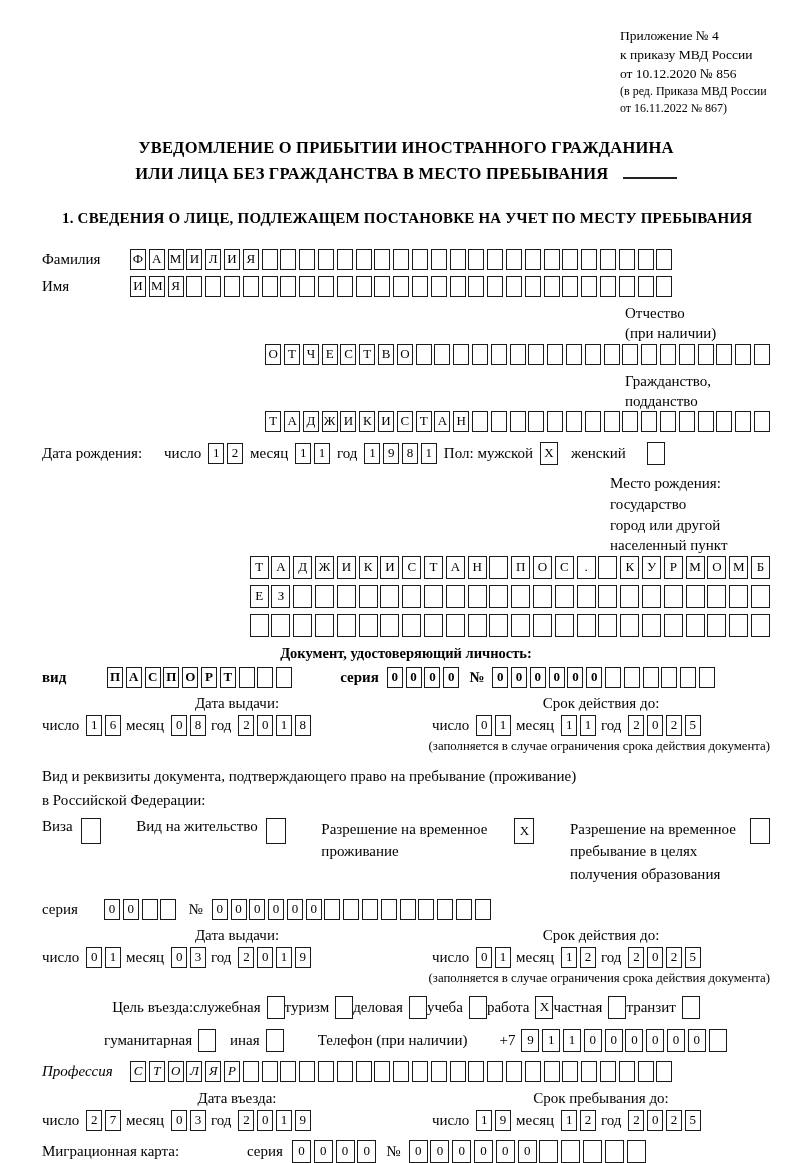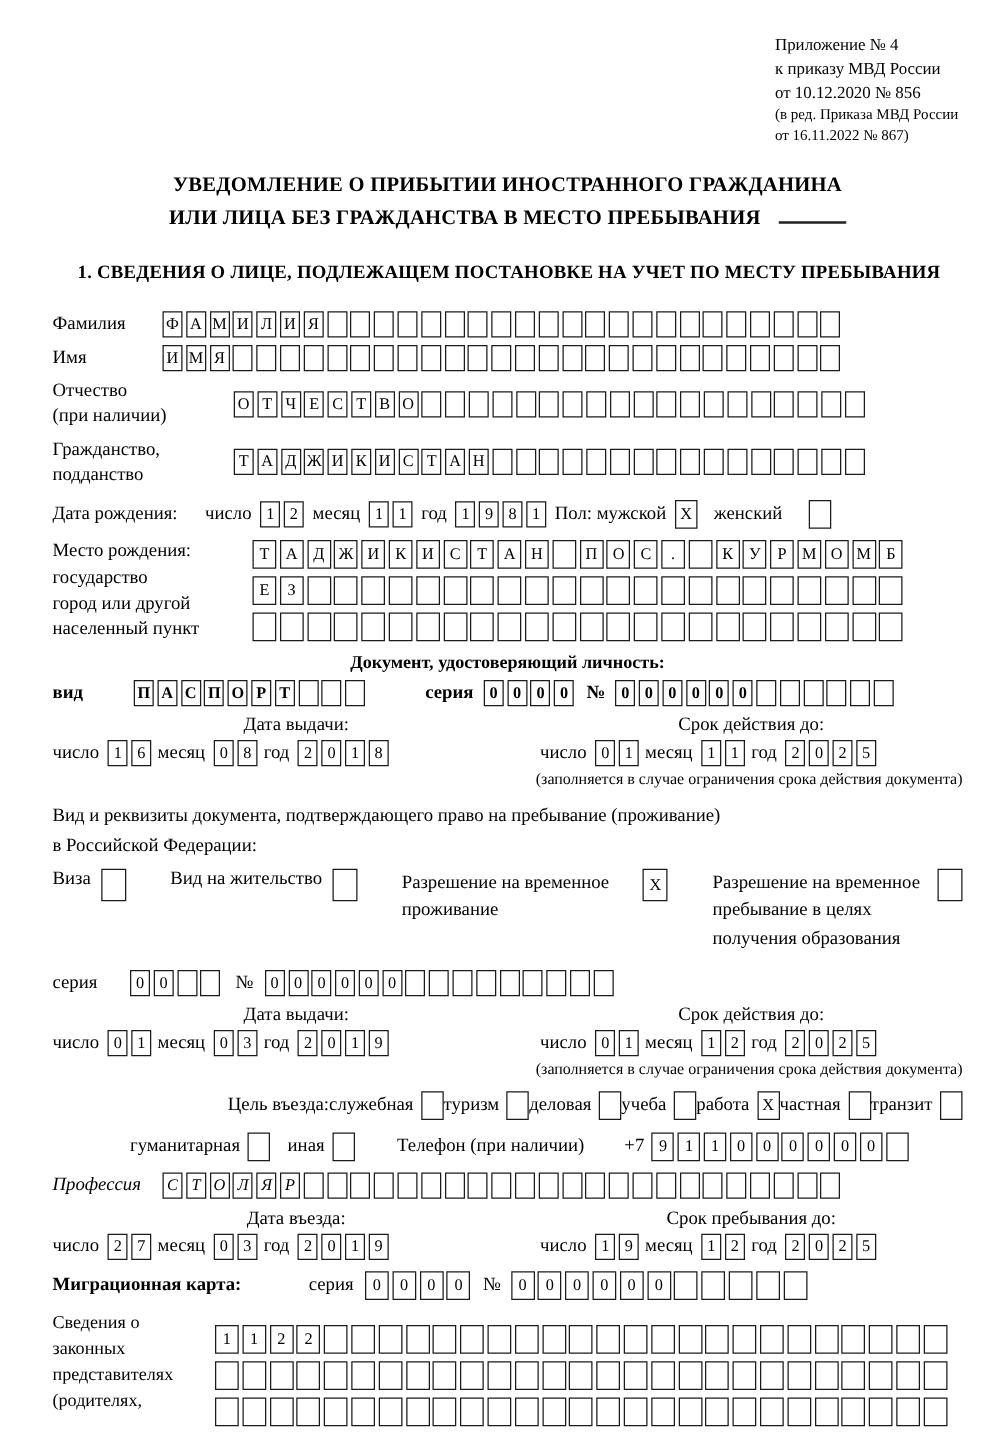--- a/index.html
+++ b/index.html
@@ -21,27 +21,27 @@
   .title { margin-top:18px; text-align:center; font-weight:bold;
            font-size:16.5px; line-height:1.55; letter-spacing:.2px; }
   .blank { display:inline-block; width:54px; border-bottom:2px solid #222;
            height:13px; margin-left:10px; }
 
   .sec1 { margin-top:24px; font-weight:bold; font-size:15px;
           letter-spacing:.2px; padding-left:20px; }
 
   
   .frow { display:flex; align-items:center; margin-top:6px; font-size:15px; }
-  .frow.top { align-items:center; }
+  .frow.top { align-items:flex-end;flex-direction:column; }
   .lbl { flex:none; }
   .w88  { width:88px; }
   .w145 { width:145px; line-height:1.35; }
   .w160 { width:160px; line-height:1.38; }
   .w100 { width:100px; line-height:1.45; font-size:14.5px; }
-  .w200 { width:205px;font-weight:bold; }
+  .w200 { width:205px; }
 
   
   .boxrow { display:inline-flex; gap:2.8px; flex:none; }
   .box { flex:none; width:16px; height:21px; border:1.5px solid #1b1b1b;
          font-size:13px; line-height:18px; text-align:center;
          font-family:"Liberation Serif","DejaVu Serif",serif; }
   .lg .box { width:19px; height:23px; line-height:20px; }
   .cb .box { width:18px; height:23px; line-height:20px; }
   .cbl .box { width:20px; height:26px; line-height:23px; }
 
@@ -59,21 +59,21 @@
   
   .optrow { display:flex; margin-top:6px; font-size:15px; align-items:flex-start;
             justify-content:space-between; }
   .opt { display:flex; align-items:flex-start; gap:8px; }
   .opt .ml { text-align:left; line-height:1.5; }
   .ml180 { width:185px; }
   .ml175 { width:172px; }
 
   
   .purpose { display:flex; align-items:center; margin-top:10px; font-size:15px;
-             justify-content:flex-end; }
+             justify-content:center; }
   .pitem { display:flex; align-items:center; gap:6px; }
   .indent60 { margin-left:62px; justify-content:flex-start; gap:14px; }
   .dochead { margin-top:8px; text-align:center; font-weight:bold; font-size:14.5px; }
   .stack { display:flex; flex-direction:column; gap:6px; }
 </style>
 </head>
 <body>
 
 <div class="page">
 

